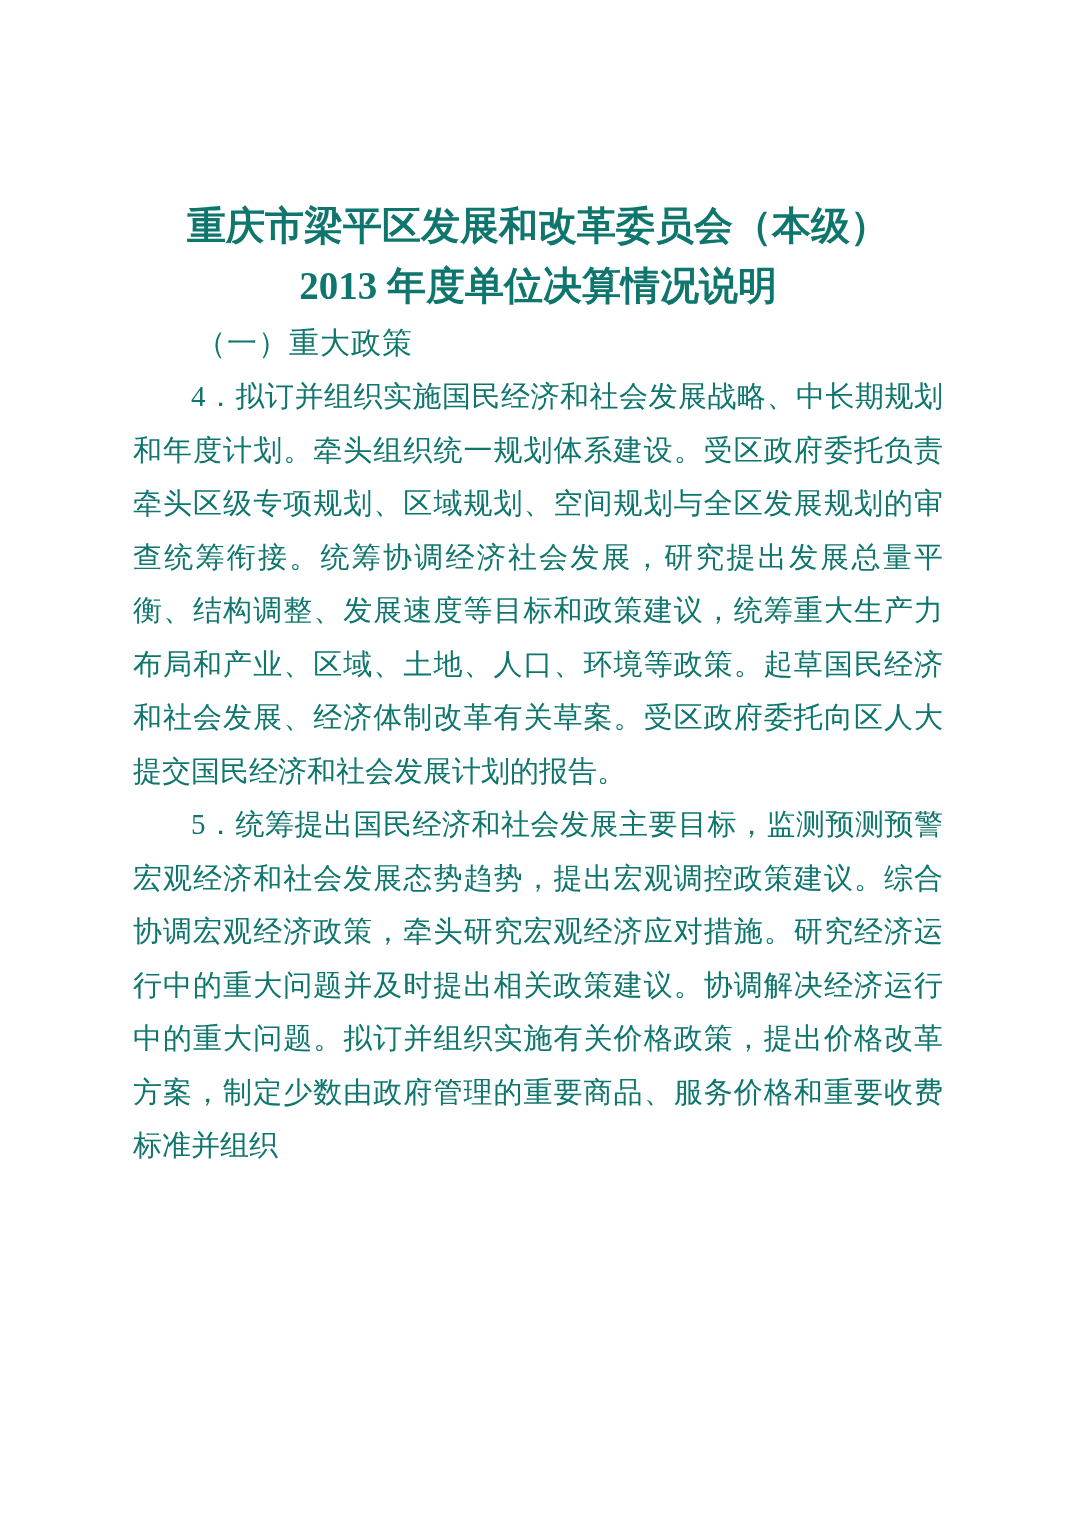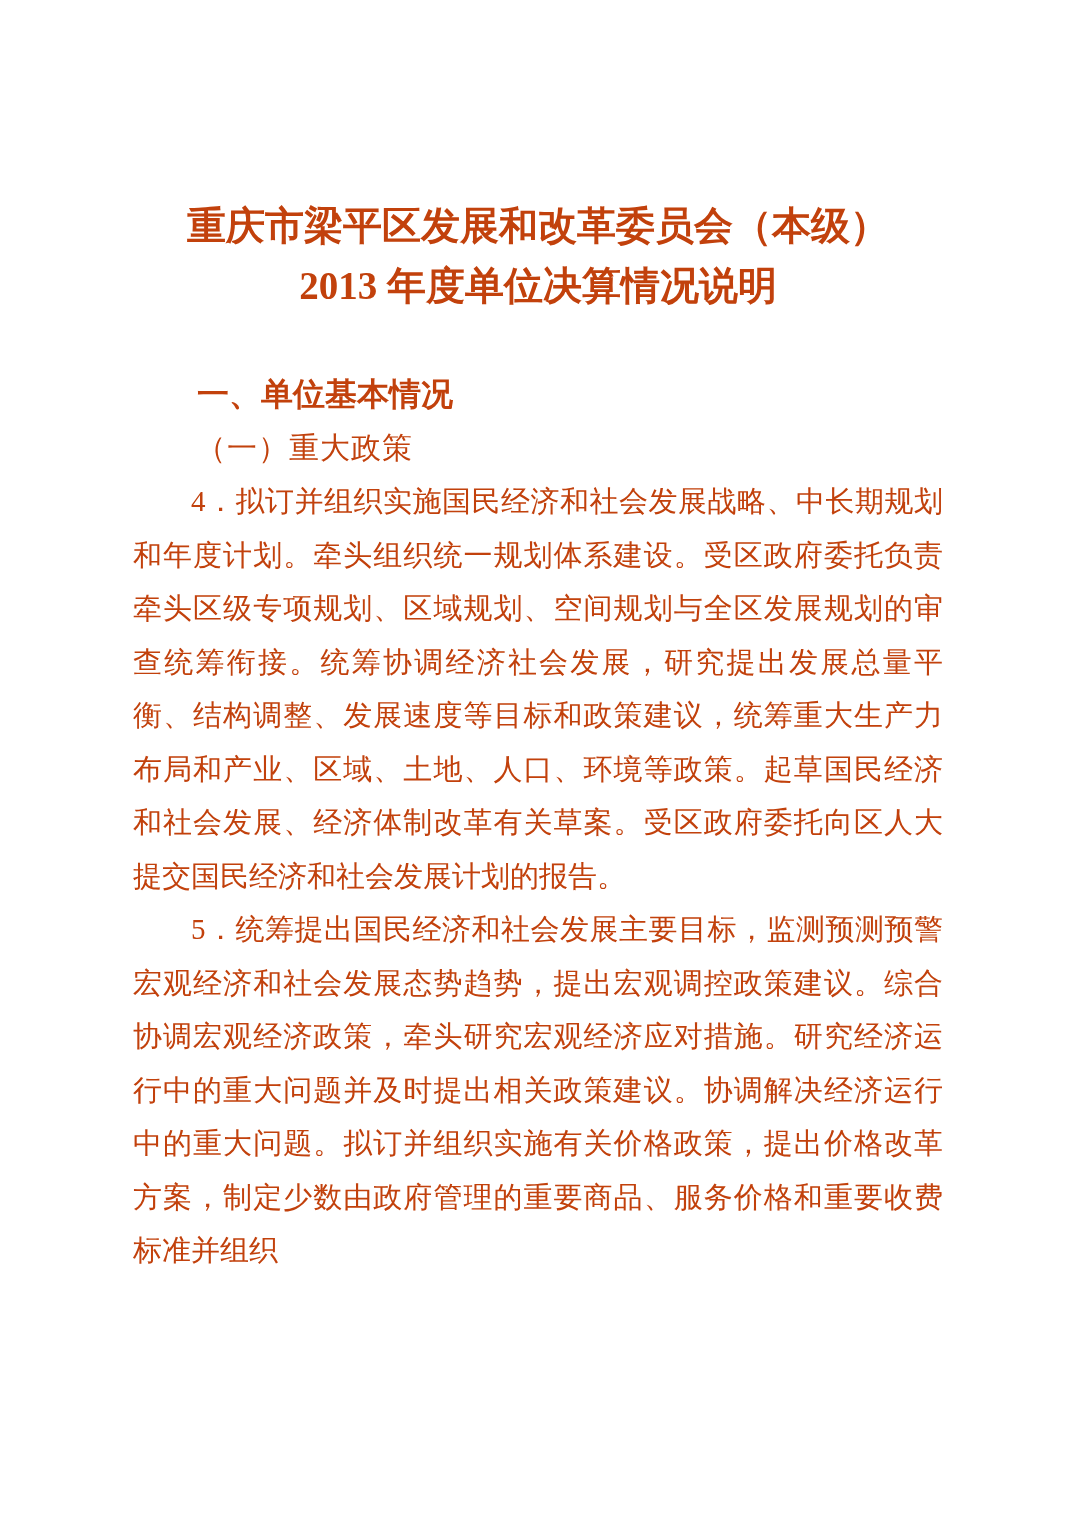--- a/index.html
+++ b/index.html
@@ -4,21 +4,21 @@
   <style>
     * { margin: 0; padding: 0; box-sizing: border-box; }
     html, body {
       background: #ffffff;
     }
     .page {
       position: relative;
       width: 1074px;
       height: 1520px;
       background: #ffffff;
-      color: #c2410c;
+      color: #0f766e;
       overflow: hidden;
       font-family: "Liberation Serif", "DejaVu Serif", serif;
     }
     .content {
       padding: 196px 131px 0 133px;
     }
     .doc-title {
       text-align: center;
       font-weight: bold;
       font-size: 39px;
@@ -58,21 +58,20 @@
 <body>
 
 <div class="page">
   <div class="content">
 
     <h1 class="doc-title">
       <span class="title-line">重庆市梁平区发展和改革委员会（本级）</span>
       <span class="title-line">2013 年度单位决算情况说明</span>
     </h1>
 
-    <h2 class="section-heading">一、单位基本情况</h2>
 
     <h3 class="subsection-heading">（一）重大政策</h3>
 
     <div class="body-text">
       <p>4．拟订并组织实施国民经济和社会发展战略、中长期规划和年度计划。牵头组织统一规划体系建设。受区政府委托负责牵头区级专项规划、区域规划、空间规划与全区发展规划的审查统筹衔接。统筹协调经济社会发展，研究提出发展总量平衡、结构调整、发展速度等目标和政策建议，统筹重大生产力布局和产业、区域、土地、人口、环境等政策。起草国民经济和社会发展、经济体制改革有关草案。受区政府委托向区人大提交国民经济和社会发展计划的报告。</p>
       <p>5．统筹提出国民经济和社会发展主要目标，监测预测预警宏观经济和社会发展态势趋势，提出宏观调控政策建议。综合协调宏观经济政策，牵头研究宏观经济应对措施。研究经济运行中的重大问题并及时提出相关政策建议。协调解决经济运行中的重大问题。拟订并组织实施有关价格政策，提出价格改革方案，制定少数由政府管理的重要商品、服务价格和重要收费标准并组织</p>
     </div>
 
   </div>
 </div>

